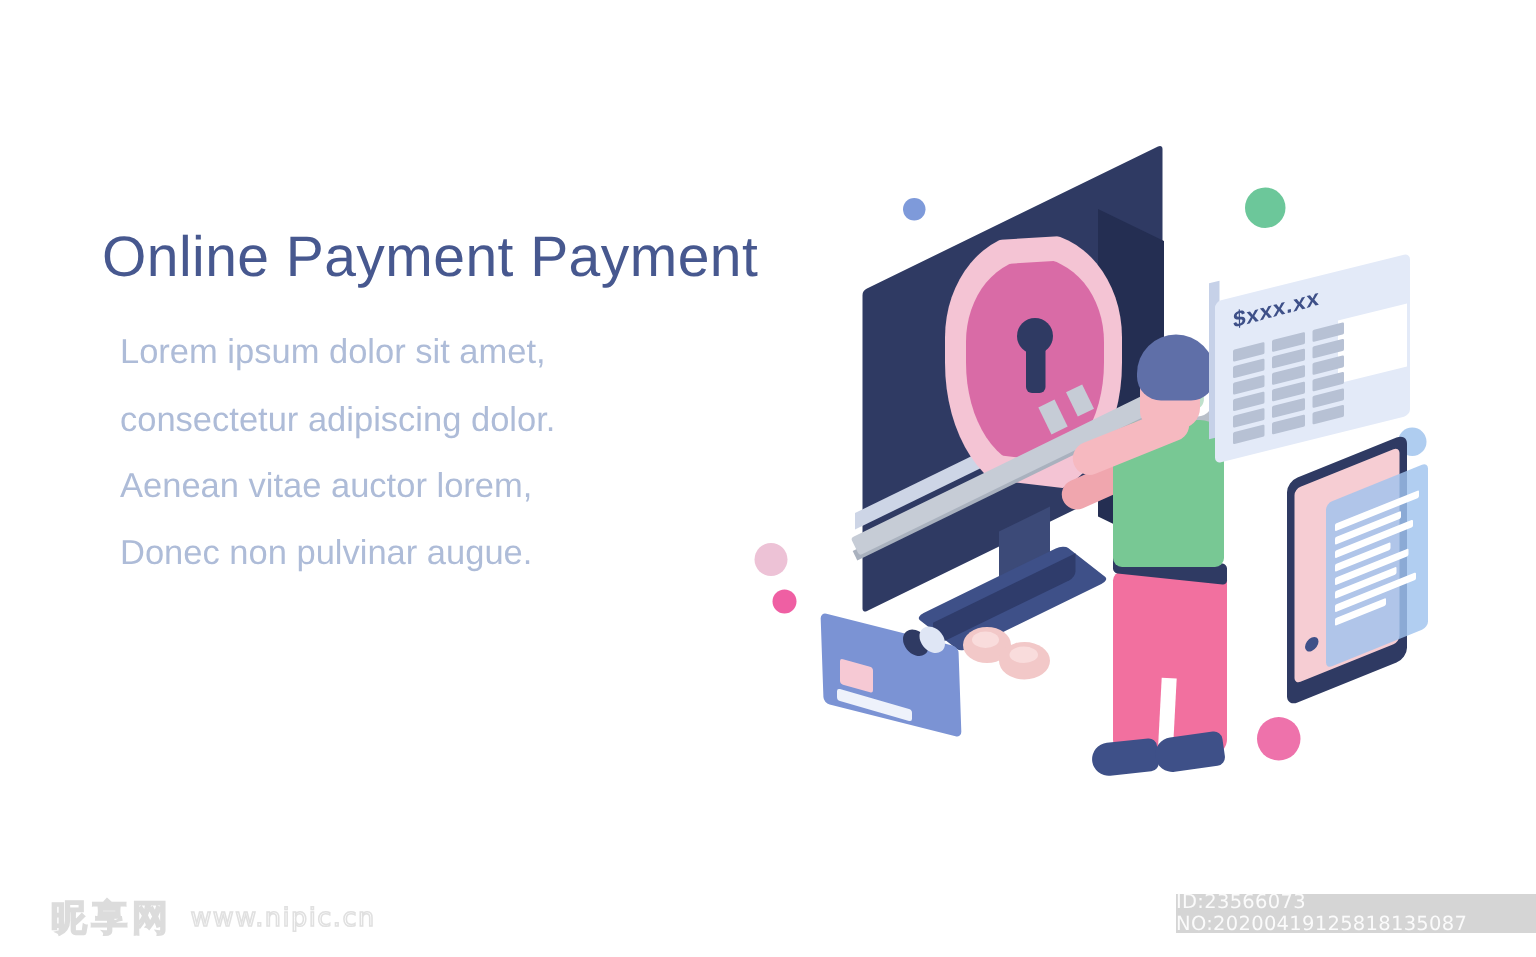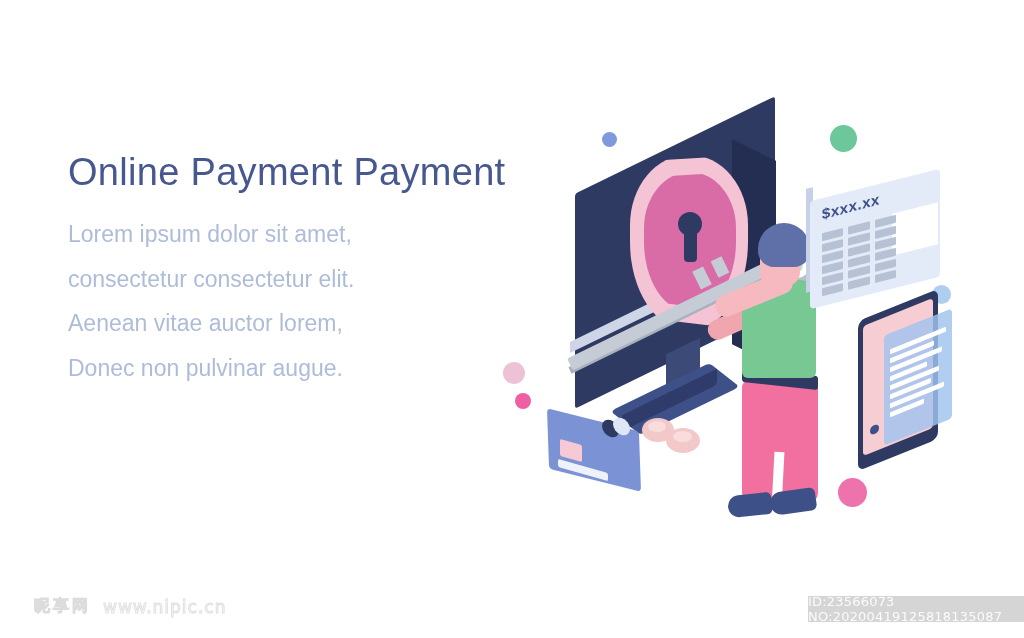--- a/index.html
+++ b/index.html
@@ -31,21 +31,21 @@
     color: #47588f;
     letter-spacing: 0.3px;
     margin: 0 0 18px 0;
     line-height: 1.1;
     white-space: nowrap;
   }
   #page-body {
     font-size: 23px;
     line-height: 1.95;
     color: #aebcd8;
-    margin: 0;
+    margin: 12px;
   }
   #page-body .ln { display: block; white-space: nowrap; }
 
   
   #illustration {
     position: absolute;
     left: 470px;
     top: 90px;
     width: 554px;
     height: 460px;
@@ -388,39 +388,39 @@
   
   #footer-watermark {
     position: absolute;
     left: 34px;
     top: 596px;
     display: flex;
     align-items: center;
     gap: 12px;
   }
   #watermark-logo {
-    font-size: 16px;
+    font-size: 24px;
     color: #ffffff;
     letter-spacing: 3px;
     -webkit-text-stroke: 1px #dcdcdc;
     font-family: "DejaVu Sans", sans-serif;
     font-weight: 700;
   }
   #watermark-url {
     font-size: 17px;
     color: #ffffff;
     -webkit-text-stroke: 1px #e0e0e0;
     font-family: "DejaVu Sans", sans-serif;
     letter-spacing: 1px;
   }
   #footer-id-bar {
     position: absolute;
     right: 0;
     top: 596px;
-    width: 216px;
+    width: 240px;
     height: 26px;
     background: #d5d5d5;
     display: flex;
     align-items: center;
     justify-content: center;
   }
   #footer-id-text {
     font-size: 13px;
     color: #fbfbfb;
     font-family: "DejaVu Sans", sans-serif;
@@ -429,21 +429,21 @@
 </style>
 </head>
 <body>
 
 <div id="stage">
 
   <div id="text-block">
     <h1 id="page-title">Online Payment Payment</h1>
     <p id="page-body">
       <span class="ln">Lorem ipsum dolor sit amet,</span>
-      <span class="ln">consectetur consectetur elit.</span>
+      <span class="ln">consectetur adipiscing dolor.</span>
       <span class="ln">Aenean vitae auctor lorem,</span>
       <span class="ln">Donec non pulvinar augue.</span>
     </p>
   </div>
 
   <div id="illustration">
 
     <span class="dot" style="left:132px; top:42px; width:15px; height:15px; background:#7e9ada;"></span>
     <span class="dot" style="left:360px; top:35px; width:27px; height:27px; background:#6cc79a;"></span>
     <span class="dot" style="left:462px; top:195px; width:19px; height:19px; background:#afcdf0;"></span>

